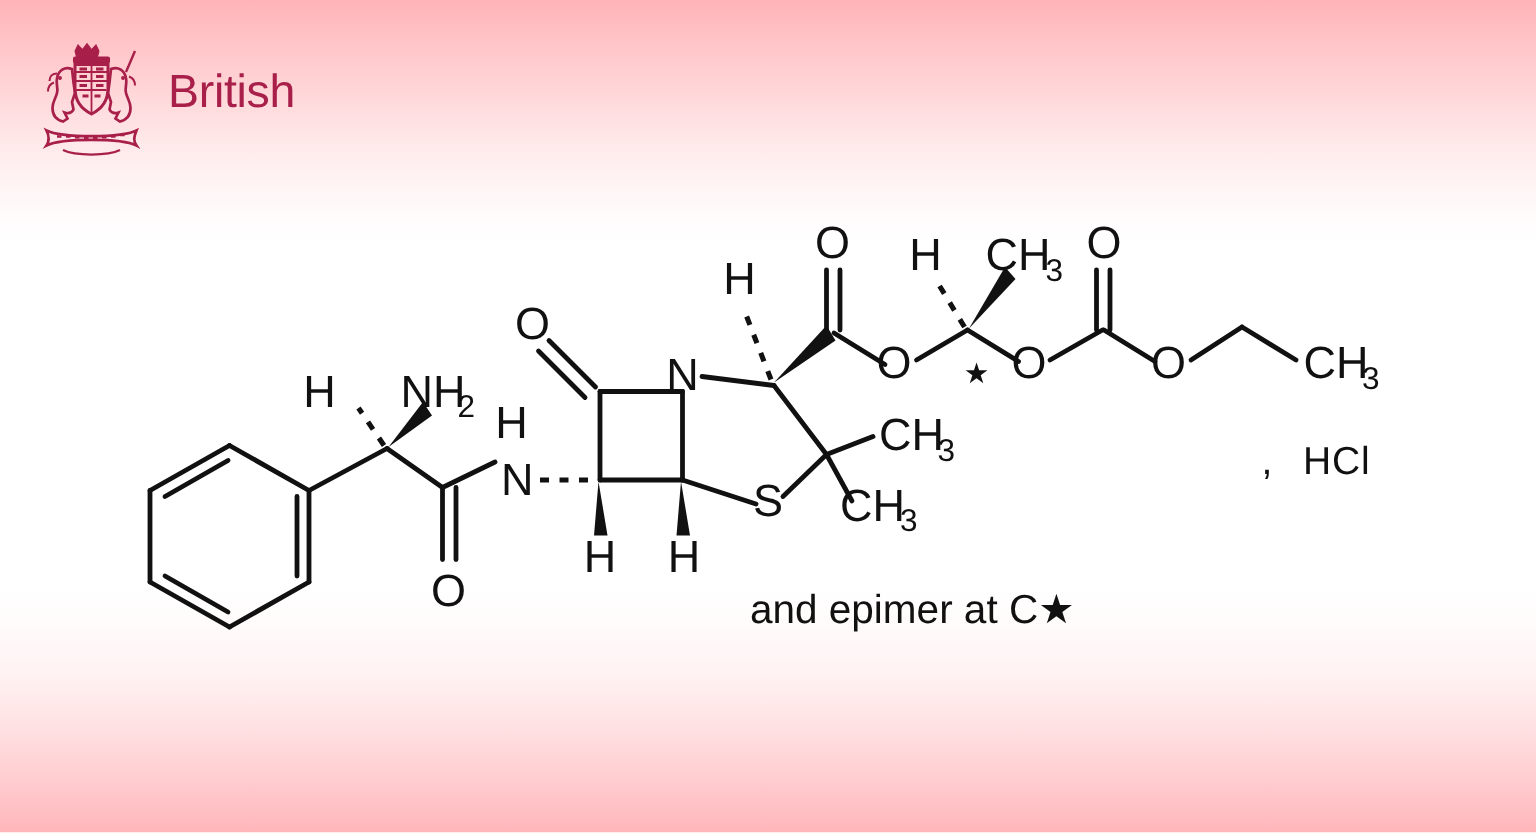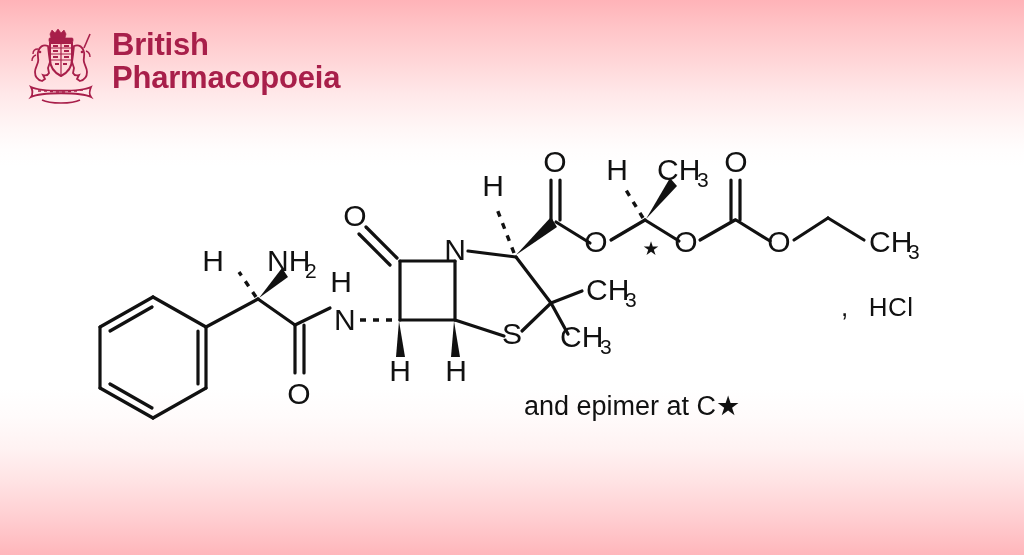--- a/index.html
+++ b/index.html
@@ -37,23 +37,23 @@
     display: flex;
     align-items: flex-start;
   }
   #crest {
     width: 78px;
     height: 82px;
     flex: none;
   }
   #brand-text {
     margin-left: 12px;
-    margin-top: 4px;
+    margin-top: 20px;
     line-height: 1.08;
-    font-weight: bold;
+    font-weight: normal;
     font-size: 31px;
     letter-spacing: -0.2px;
   }
   .brand-line { display: block; white-space: nowrap; }
 
   
   #structure {
     position: absolute;
     left: 0;
     top: 0;
@@ -92,21 +92,21 @@
     top: 292px;
     font-size: 26px;
     color: #111111;
     white-space: nowrap;
     letter-spacing: 0.5px;
   }
   #salt .comma { margin-right: 20px; }
 
   #caption {
     position: absolute;
-    left: 524px;
+    left: 500px;
     top: 390px;
     font-size: 27px;
     color: #111111;
     white-space: nowrap;
   }
 </style>
 </head>
 <body>
 
 <div id="page">
@@ -135,21 +135,20 @@
         <circle cx="60" cy="28" r="1.3" stroke="none"></circle>
 
         <path d="M9 63 c10 5 50 5 60 0 c-2 5 -2 7 0 10 c-10 -5 -50 -5 -60 0 c2 -3 2 -6 0 -10z" fill="none" stroke-width="1.8"></path>
         <path d="M16 67 h3 M22 67 h3 M28 67.5 h3 M34 68 h3 M40 68 h3 M46 67.5 h3 M52 67 h3 M58 66 h3" stroke-width="1.6"></path>
 
         <path d="M20 76 c8 4 30 4 38 0" fill="none" stroke-width="1.5"></path>
       </g>
     </svg>
     <div id="brand-text" style="color: rgb(168, 31, 74);">
       <span class="brand-line">British</span>
-      <span class="brand-line">Pharmacopoeia</span>
     </div>
   </div>
 
   <svg id="structure" viewBox="0 0 1024 555">
 
     <g>
       <path class="bond" d="M100 327 L153 297"></path>
       <path class="bond" d="M153 297 L206 327"></path>
       <path class="bond" d="M206 327 L206 388"></path>
       <path class="bond" d="M206 388 L153 418"></path>

